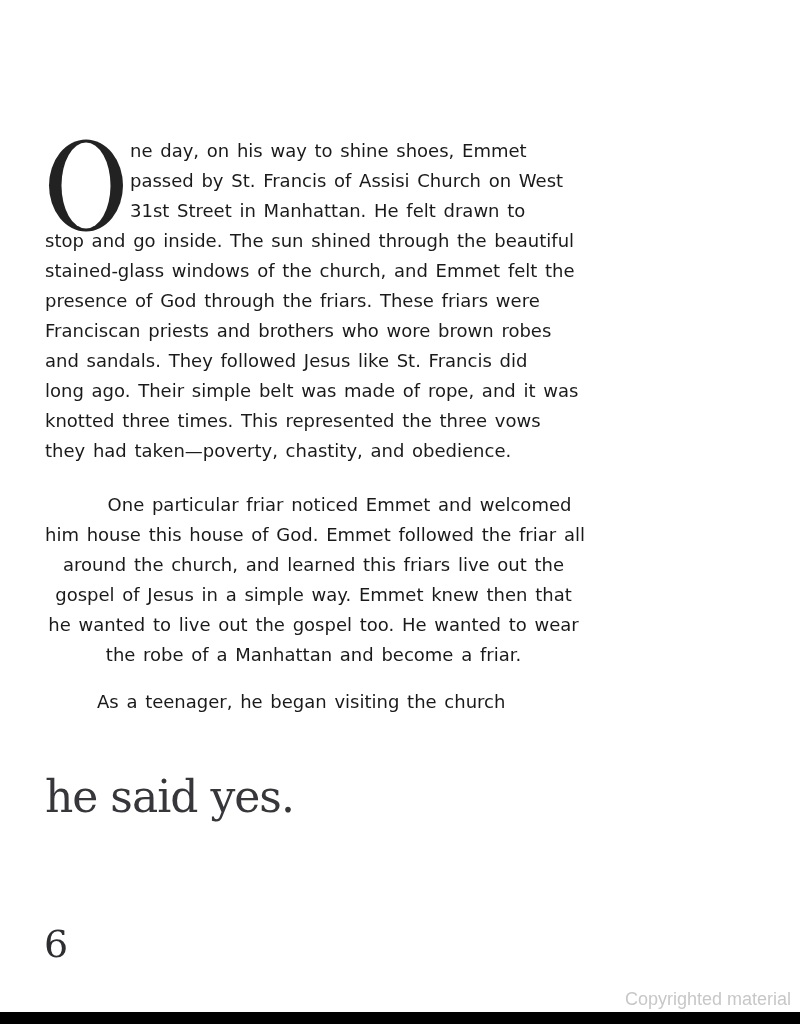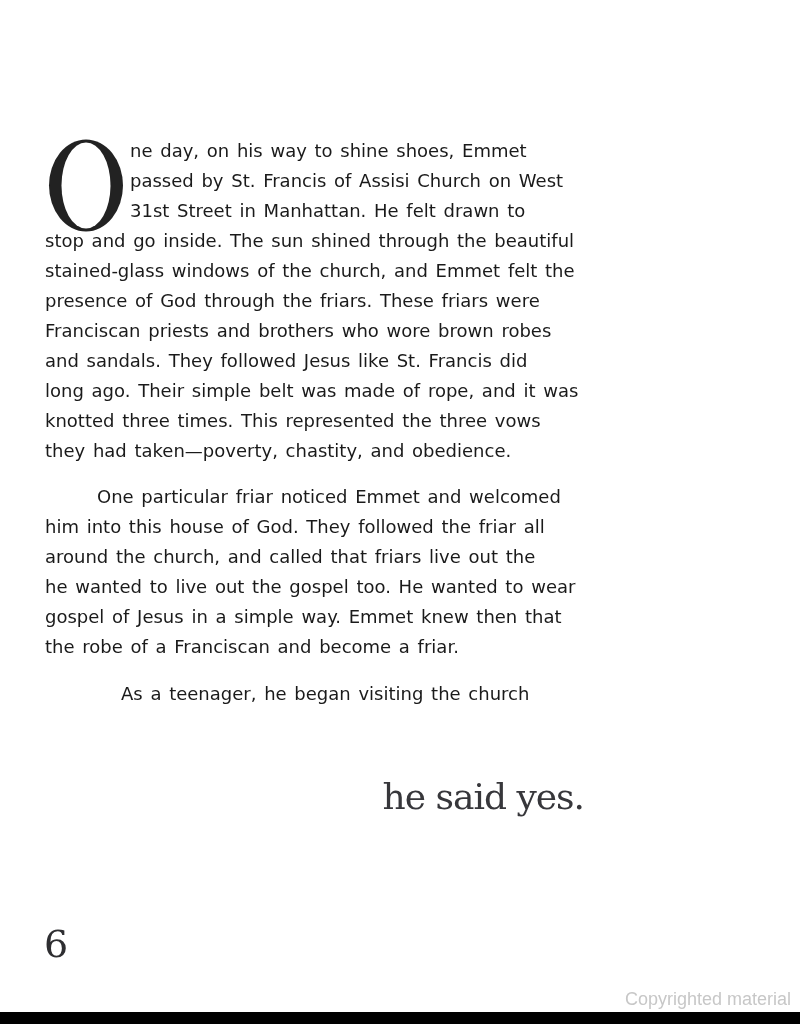--- a/index.html
+++ b/index.html
@@ -31,41 +31,40 @@
     left: 45px;
     top: 136px;
     width: 537px;
     color: #1a1a1a;
     font-size: 18px;
     line-height: 30px;
     word-spacing: 2px;
   }
   .para { display: block; }
   .para .line { white-space: nowrap; }
-  .para.p2 { margin-top: 16px; }
-  .para.p3 { margin-top: 17px; margin-left: 24px; }
+  .para.p2 { margin-top: 24px; text-align: center; }
+  .para.p3 { margin-top: 17px; }
   .para.indented .line:first-child { text-indent: 52px; }
 
   .drop-cap {
     float: left;
     width: 85px;
     height: 90px;
     padding-left: 3px;
     padding-top: 3px;
   }
   .drop-cap svg { display: block; }
 
   .pull-quote {
     position: absolute;
     left: 45px;
     top: 772px;
     width: 539px;
-    text-align: right;
     font-family: "DejaVu Serif", serif;
-    font-size: 36px;
+    font-size: 44px;
     line-height: 50px;
     letter-spacing: -1px;
     color: #37373b;
   }
 
   .page-number {
     position: absolute;
     left: 44px;
     top: 922px;
     font-family: "DejaVu Serif", serif;
@@ -98,25 +97,25 @@
         <svg width="76" height="93" viewBox="0 0 76 93">
           <ellipse cx="38" cy="46.5" rx="37" ry="46" fill="#222222"></ellipse>
           <ellipse cx="38" cy="46.5" rx="24.5" ry="43" fill="#ffffff"></ellipse>
         </svg>
       </span>
       <span><div class="line">ne day, on his way to shine shoes, Emmet</div><div class="line">passed by St. Francis of Assisi Church on West</div><div class="line">31st Street in Manhattan. He felt drawn to</div><div class="line">stop and go inside. The sun shined through the beautiful</div><div class="line">stained-glass windows of the church, and Emmet felt the</div><div class="line">presence of God through the friars. These friars were</div><div class="line">Franciscan priests and brothers who wore brown robes</div><div class="line">and sandals. They followed Jesus like St. Francis did</div><div class="line">long ago. Their simple belt was made of rope, and it was</div><div class="line">knotted three times. This represented the three vows</div><div class="line">they had taken—poverty, chastity, and obedience.</div></span>
     </div>
 
     <div class="para p2 indented">
         <div class="line">One particular friar noticed Emmet and welcomed</div>
-        <div class="line">him into this house of God. They followed the friar all</div>
-        <div class="line">around the church, and called that friars live out the</div>
+        <div class="line">him house this house of God. Emmet followed the friar all</div>
+        <div class="line">around the church, and learned this friars live out the</div>
+        <div class="line">gospel of Jesus in a simple way. Emmet knew then that</div>
         <div class="line">he wanted to live out the gospel too. He wanted to wear</div>
-        <div class="line">gospel of Jesus in a simple way. Emmet knew then that</div>
-        <div class="line">the robe of a Franciscan and become a friar.</div>
+        <div class="line">the robe of a Manhattan and become a friar.</div>
       </div>
 
     <div class="para p3 indented">
         <div class="line">As a teenager, he began visiting the church</div>
       </div>
 
   </div>
 
   <div class="pull-quote">he said yes.</div>
 

